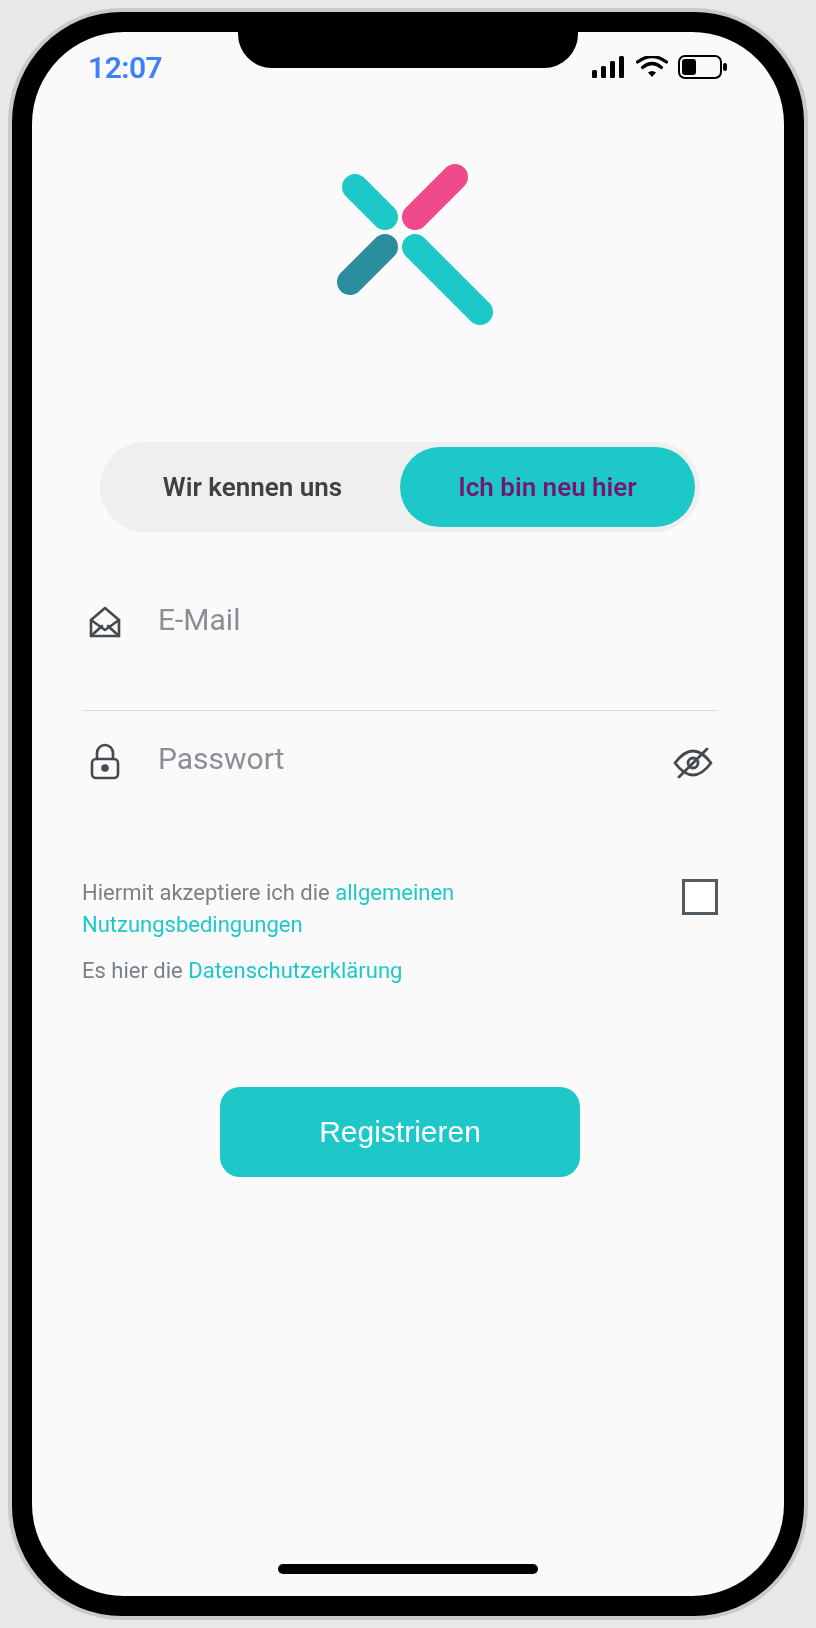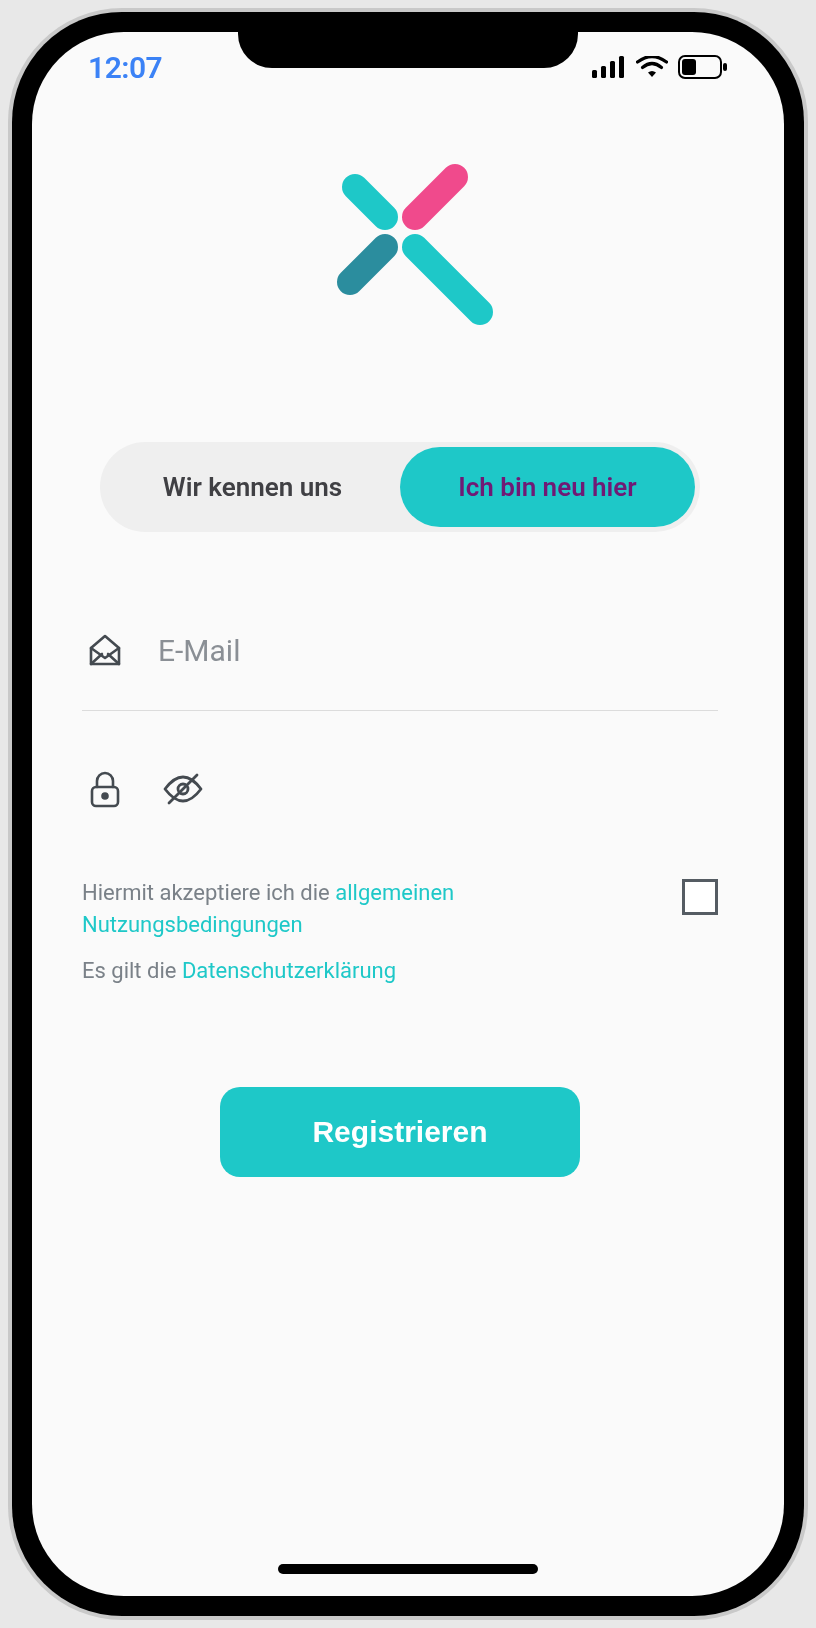--- a/index.html
+++ b/index.html
@@ -103,21 +103,21 @@
     cursor: pointer;
   }
   .tab.inactive { color: #404044; }
   .tab.active { background: #1ec8c8; color: #701a75; }
   .form {
     width: 100%;
     padding: 0 10px;
   }
   .field-row {
     display: flex;
-    align-items: center;
+    align-items: flex-start;
     height: 96px;
     gap: 30px;
   }
   .field-icon {
     width: 46px;
     display: flex;
     align-items: center;
     justify-content: center;
     flex-shrink: 0;
   }
@@ -169,21 +169,21 @@
     margin-top: 2px;
     cursor: pointer;
   }
   .register-btn {
     margin: 100px auto 0 auto;
     width: 360px;
     height: 90px;
     background: #1ec8c8;
     color: #fff;
     font-size: 30px;
-    font-weight: 700;
+    font-weight: 400;
     border: none;
     border-radius: 20px;
     display: flex;
     align-items: center;
     justify-content: center;
     cursor: pointer;
   }
   .home-indicator {
     position: absolute;
     bottom: 22px;
@@ -261,34 +261,35 @@
         <div class="divider"></div>
 
         <div class="field-row">
           <div class="field-icon">
             <svg width="38" height="40" viewBox="0 0 38 40" fill="none" stroke="#444a50" stroke-width="2.6" stroke-linejoin="round" stroke-linecap="round">
               <rect x="6" y="18" width="26" height="19" rx="4"></rect>
               <path d="M11 18 V12 a8 8 0 0 1 16 0 V18"></path>
               <circle cx="19" cy="27" r="2.5" fill="#444a50"></circle>
             </svg>
           </div>
+          <input class="field-input" type="password" placeholder="Passwort" style="">
           <div class="field-trailing">
             <svg width="44" height="44" viewBox="0 0 44 44" fill="none" stroke="#444a50" stroke-width="2.8" stroke-linecap="round" stroke-linejoin="round">
               <path d="M4 22 Q13 10 22 10 Q31 10 40 22 Q31 34 22 34 Q13 34 4 22 Z"></path>
               <circle cx="22" cy="22" r="5"></circle>
               <line x1="8" y1="36" x2="36" y2="8"></line>
             </svg>
           </div>
         </div>
 
         <div class="terms-block">
           <div class="terms-text">
             <span>Hiermit akzeptiere ich die </span><a href="#">allgemeinen Nutzungsbedingungen</a>
             <span class="line2">
-              <span>Es gilt die </span><a href="#">Datenschutzerklärung</a>
+              <span>Es hier die </span><a href="#">Datenschutzerklärung</a>
             </span>
           </div>
           <div class="checkbox"></div>
         </div>
 
         <button class="register-btn">
           <span>Registrieren</span>
         </button>
 
       </div>

